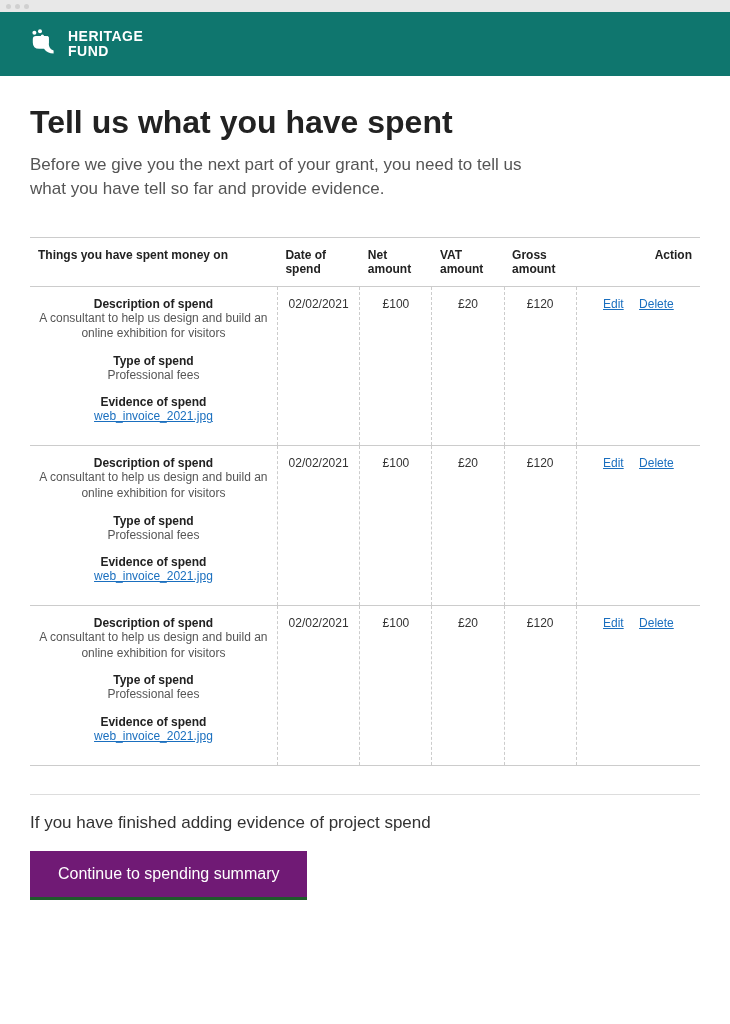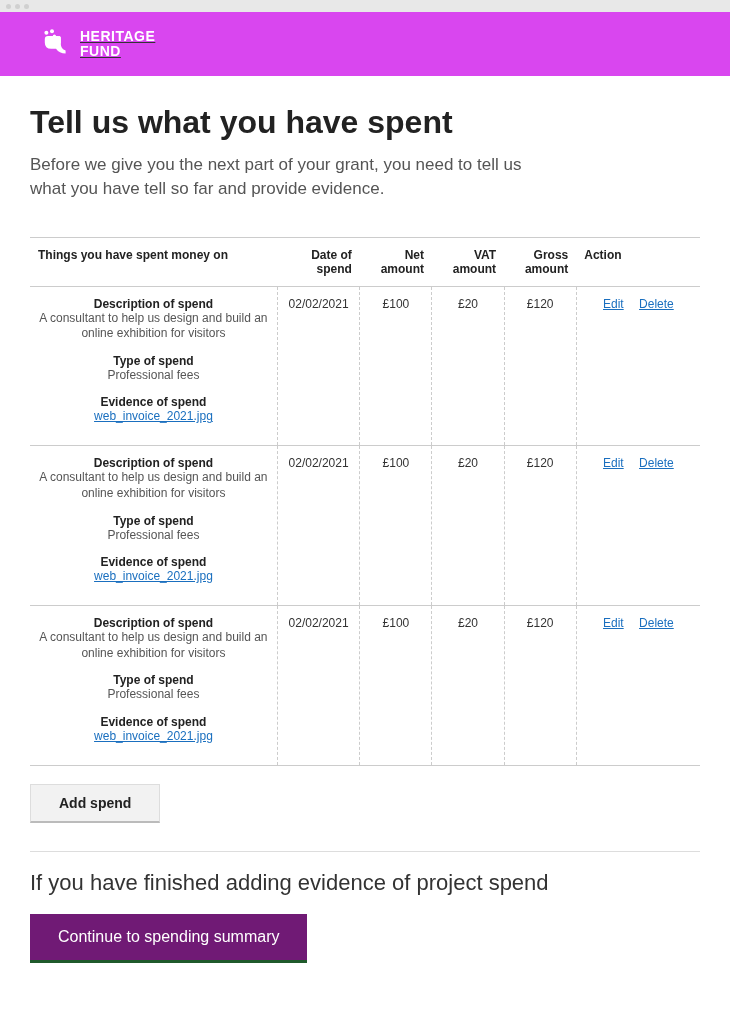--- a/index.html
+++ b/index.html
@@ -1,44 +1,44 @@
 <!DOCTYPE html>
 <html><head>
 <meta charset="utf-8">
 <style>
 * { box-sizing: border-box; margin: 0; padding: 0; }
 body { font-family: -apple-system, BlinkMacSystemFont, "Segoe UI", Arial, sans-serif; background: #fff; color: #333; width: 730px; }
 .browser-chrome { background: #e8e8e8; height: 12px; padding: 3px 6px; display: flex; gap: 4px; align-items: center; }
 .browser-chrome span { width: 5px; height: 5px; border-radius: 50%; background: #d0d0d0; display: inline-block; }
-.header { background: #d946ef; padding: 16px 40px; text-decoration: underline; }
+.header { background: #0f766e; padding: 16px 28px; }
 .logo-wrap { display: flex; align-items: center; gap: 8px; color: #fff; }
 .logo-text { font-size: 14px; font-weight: 700; line-height: 1.1; letter-spacing: 0.5px; }
 .content { padding: 28px 30px 40px; }
 h1 { font-size: 32px; font-weight: 800; color: #222; margin-bottom: 12px; }
 .intro { font-size: 17px; color: #555; line-height: 1.4; margin-bottom: 36px; max-width: 520px; }
 h2 { font-size: 22px; font-weight: 800; color: #222; margin-bottom: 10px; }
 .table { width: 100%; border-collapse: collapse; border-top: 1px solid #ccc; border-bottom: 1px solid #ccc; }
 .table th, .table td { padding: 10px 8px; text-align: left; vertical-align: top; font-size: 12px; }
-.table th { font-weight: 700; color: #222; border-bottom: 1px solid #ccc; text-align: right; }
+.table th { font-weight: 700; color: #222; border-bottom: 1px solid #ccc; text-align: left; }
 .table th:first-child { text-align: left; }
-.table th:last-child { text-align: left; }
+.table th:last-child { text-align: right; }
 .table td { border-right: 1px dashed #ccc; text-align: center; }
 .table td:first-child { text-align: center; width: 240px; }
 .table td:last-child { border-right: none; width: 120px; }
 .table tbody tr { border-bottom: 1px solid #ccc; }
 .table tbody tr:last-child { border-bottom: none; }
 .detail-block { margin-bottom: 12px; }
 .detail-label { font-weight: 700; font-size: 12px; color: #222; }
 .detail-text { font-size: 12px; color: #555; line-height: 1.3; }
 .file-link { color: #1a6fbf; text-decoration: underline; font-size: 12px; }
 .action-link { color: #1a6fbf; text-decoration: underline; font-size: 12px; margin: 0 6px; text-align: right; }
 .td-actions { white-space: nowrap; }
 .add-btn { margin-top: 18px; background: #f2f2f2; border: 1px solid #ddd; border-bottom: 2px solid #bbb; padding: 10px 28px; font-size: 14px; font-weight: 700; color: #222; cursor: pointer; }
 .divider { border: none; border-top: 1px solid #ddd; margin: 28px 0 18px; }
-.finish-text { font-size: 22px; color: #333; margin-bottom: 18px; }
+.finish-text { font-size: 17px; color: #333; margin-bottom: 18px; }
 .continue-btn { background: #701a75; color: #fff; border: none; border-bottom: 3px solid #1f5a2b; padding: 14px 28px; font-size: 16px; cursor: pointer; }
 .col-date { width: 80px; }
 .col-amt { width: 70px; }
 </style>
 </head>
 <body>
 
 <div class="browser-chrome">
   <span></span>
     <span></span>
@@ -149,20 +149,19 @@
     <td>£20</td>
     <td>£120</td>
     <td class="td-actions">
       <a href="#" class="action-link">Edit</a>
       <a href="#" class="action-link">Delete</a>
     </td>
   </tr>
       </tbody>
   </table>
 
-  <button class="add-btn">Add spend</button>
 
   <hr class="divider">
 
   <p class="finish-text">If you have finished adding evidence of project spend</p>
 
   <button class="continue-btn">Continue to spending summary</button>
 </div>
 
 </body></html>

